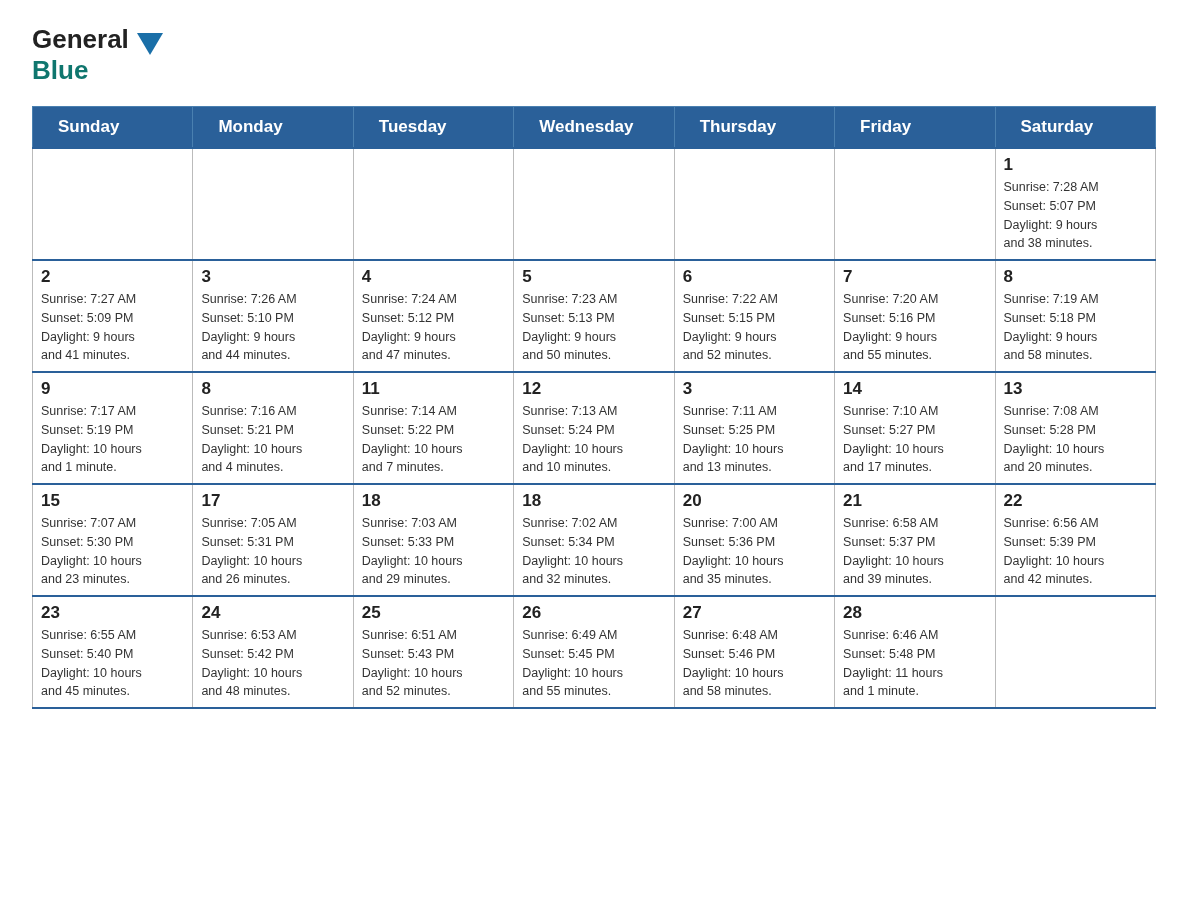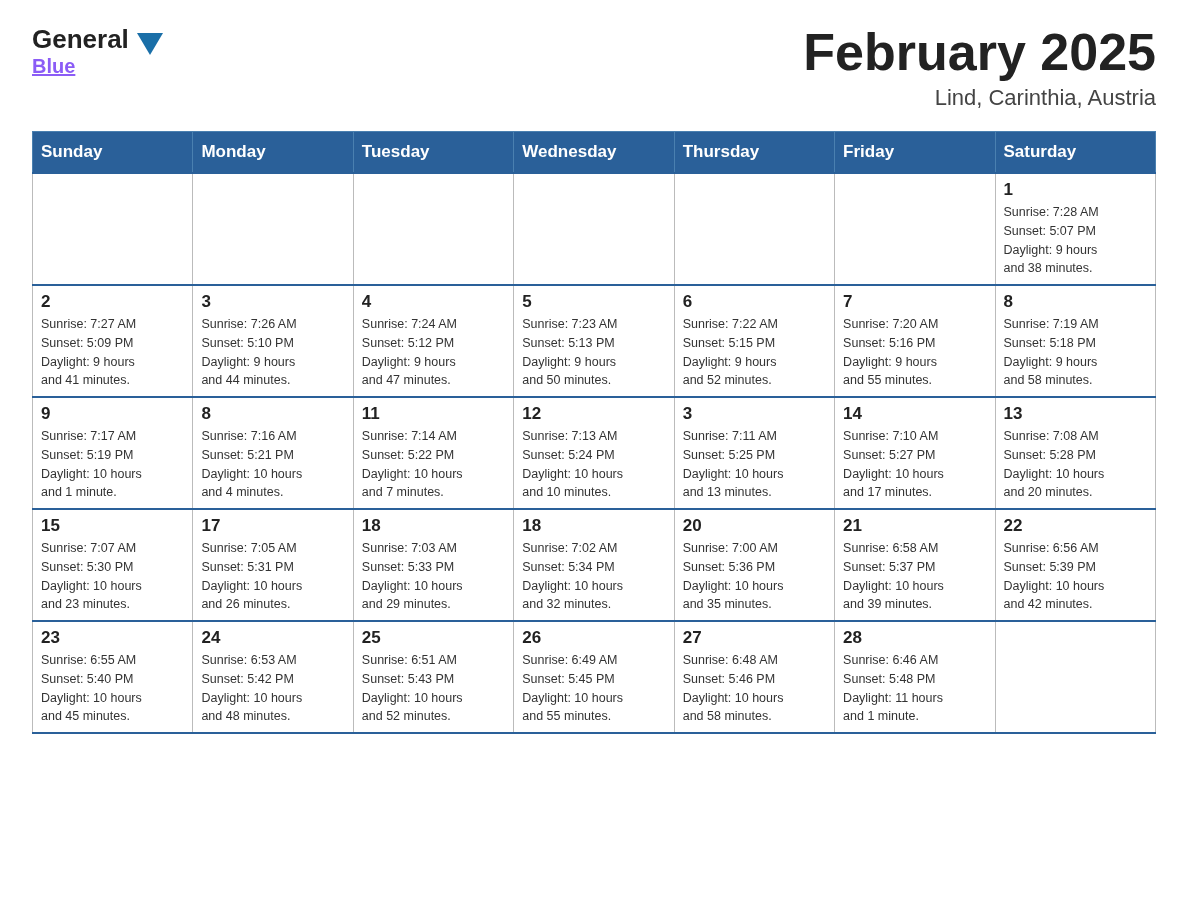--- a/index.html
+++ b/index.html
@@ -37,24 +37,23 @@
       height: 0;
       border-left: 13px solid transparent;
       border-right: 13px solid transparent;
       border-top: 22px solid #1a6fa8;
       margin: 0 2px;
       vertical-align: middle;
       position: relative;
       top: 4px;
     }
     .logo-blue-word {
-      color: #8b5cf6;
-      font-size: 20px;
-      font-weight: bold;
-      text-decoration: underline;
+      color: #0f766e;
+      font-size: 26px;
+      font-weight: bold;
     }
     .title-block {
       text-align: right;
     }
     .cal-title {
       font-size: 52px;
       font-weight: bold;
       color: #222;
       line-height: 1.1;
     }
@@ -67,21 +66,21 @@
     .calendar {
       width: 100%;
       border-collapse: collapse;
       border: 1.5px solid #555;
     }
     .calendar th {
       background: #2a6099;
       color: #fff;
       font-size: 17px;
       font-weight: bold;
-      padding: 10px 8px;
+      padding: 10px 25px;
       text-align: left;
       border: 1px solid #4a80b0;
     }
     .calendar td {
       vertical-align: top;
       border: 1px solid #bbb;
       padding: 6px 8px;
       width: calc(100%/7);
       min-height: 120px;
       background: #fff;
@@ -111,24 +110,20 @@
 </head>
 <body>
 
 <div class="header">
   <div class="logo">
     <div class="logo-text">
       <span class="logo-general">General</span>
         <span class="logo-blue-tri"></span>
     </div>
     <div class="logo-blue-word">Blue</div>
-  </div>
-  <div class="title-block">
-    <div class="cal-title">February 2025</div>
-    <div class="cal-subtitle">Lind, Carinthia, Austria</div>
   </div>
 </div>
 
 <table class="calendar">
   <thead>
     <tr>
     <th>Sunday</th>
         <th>Monday</th>
         <th>Tuesday</th>
         <th>Wednesday</th>

